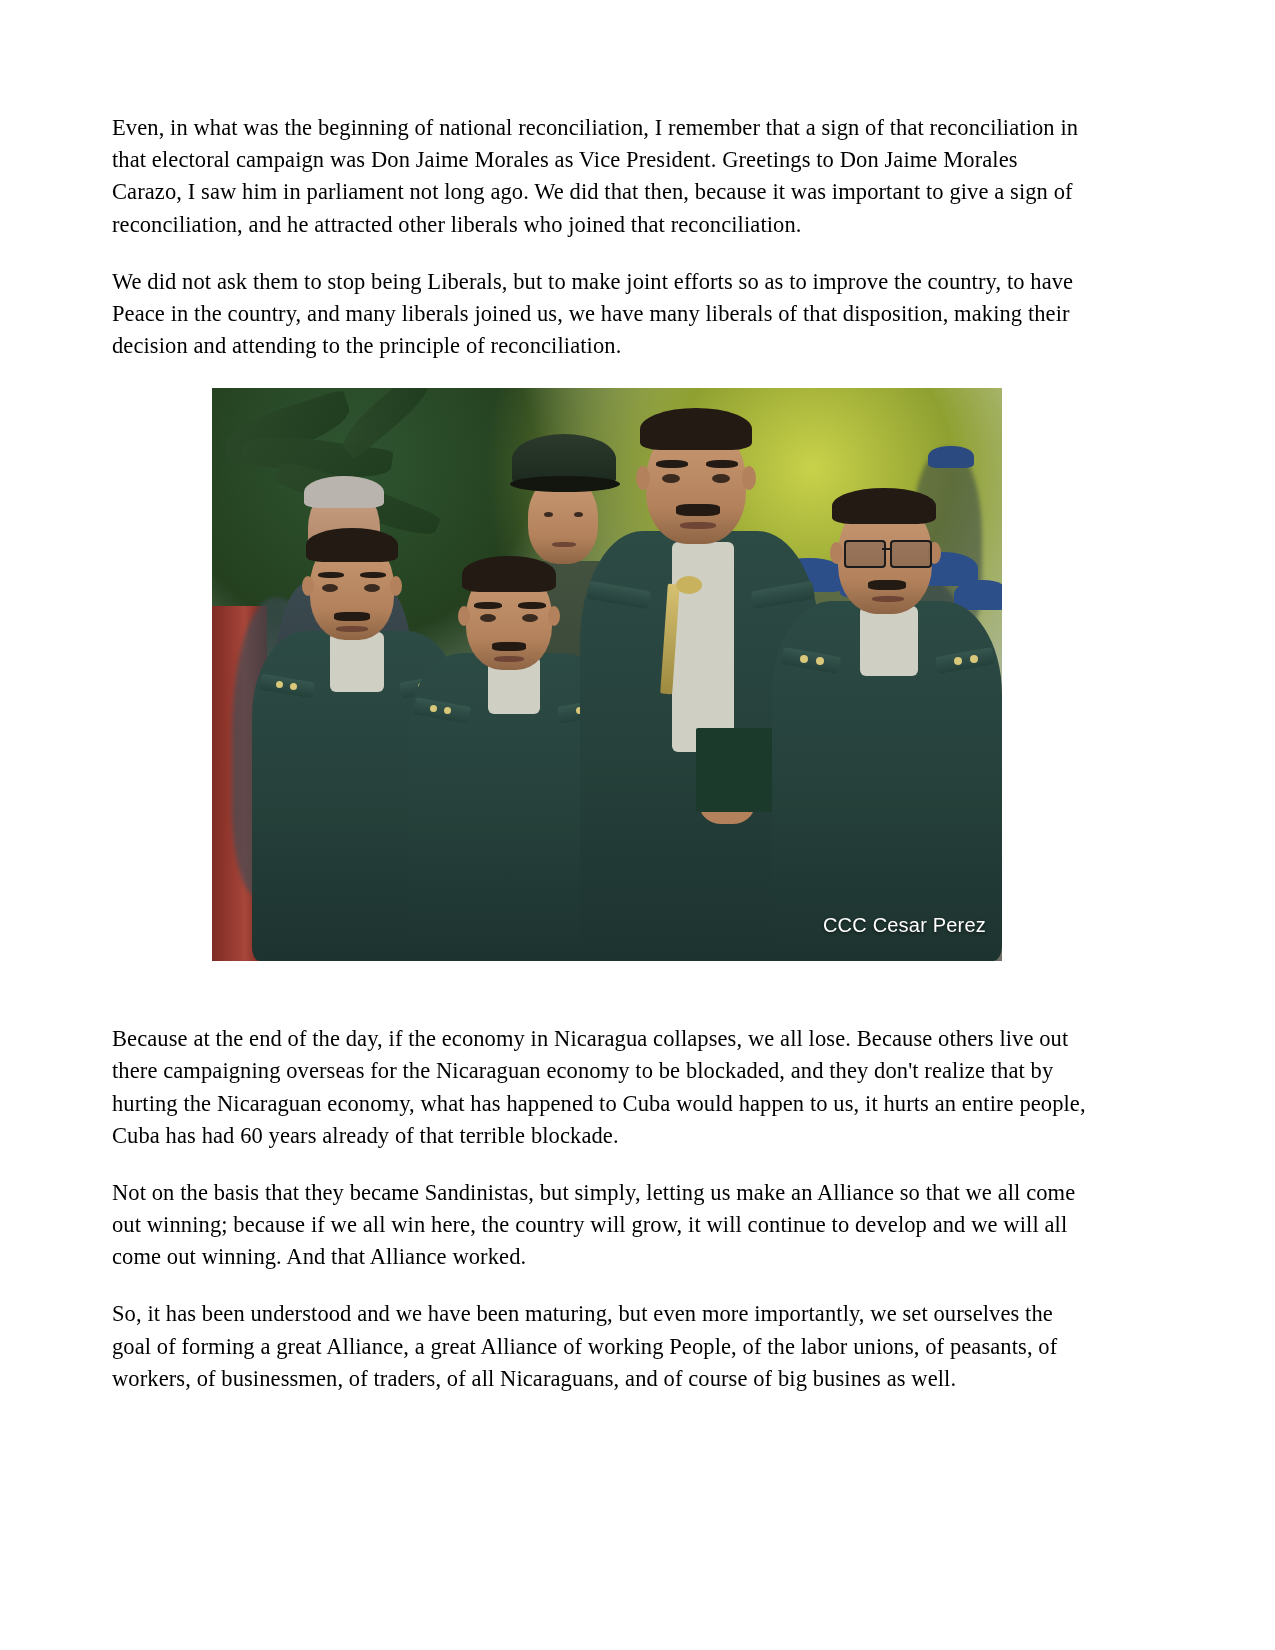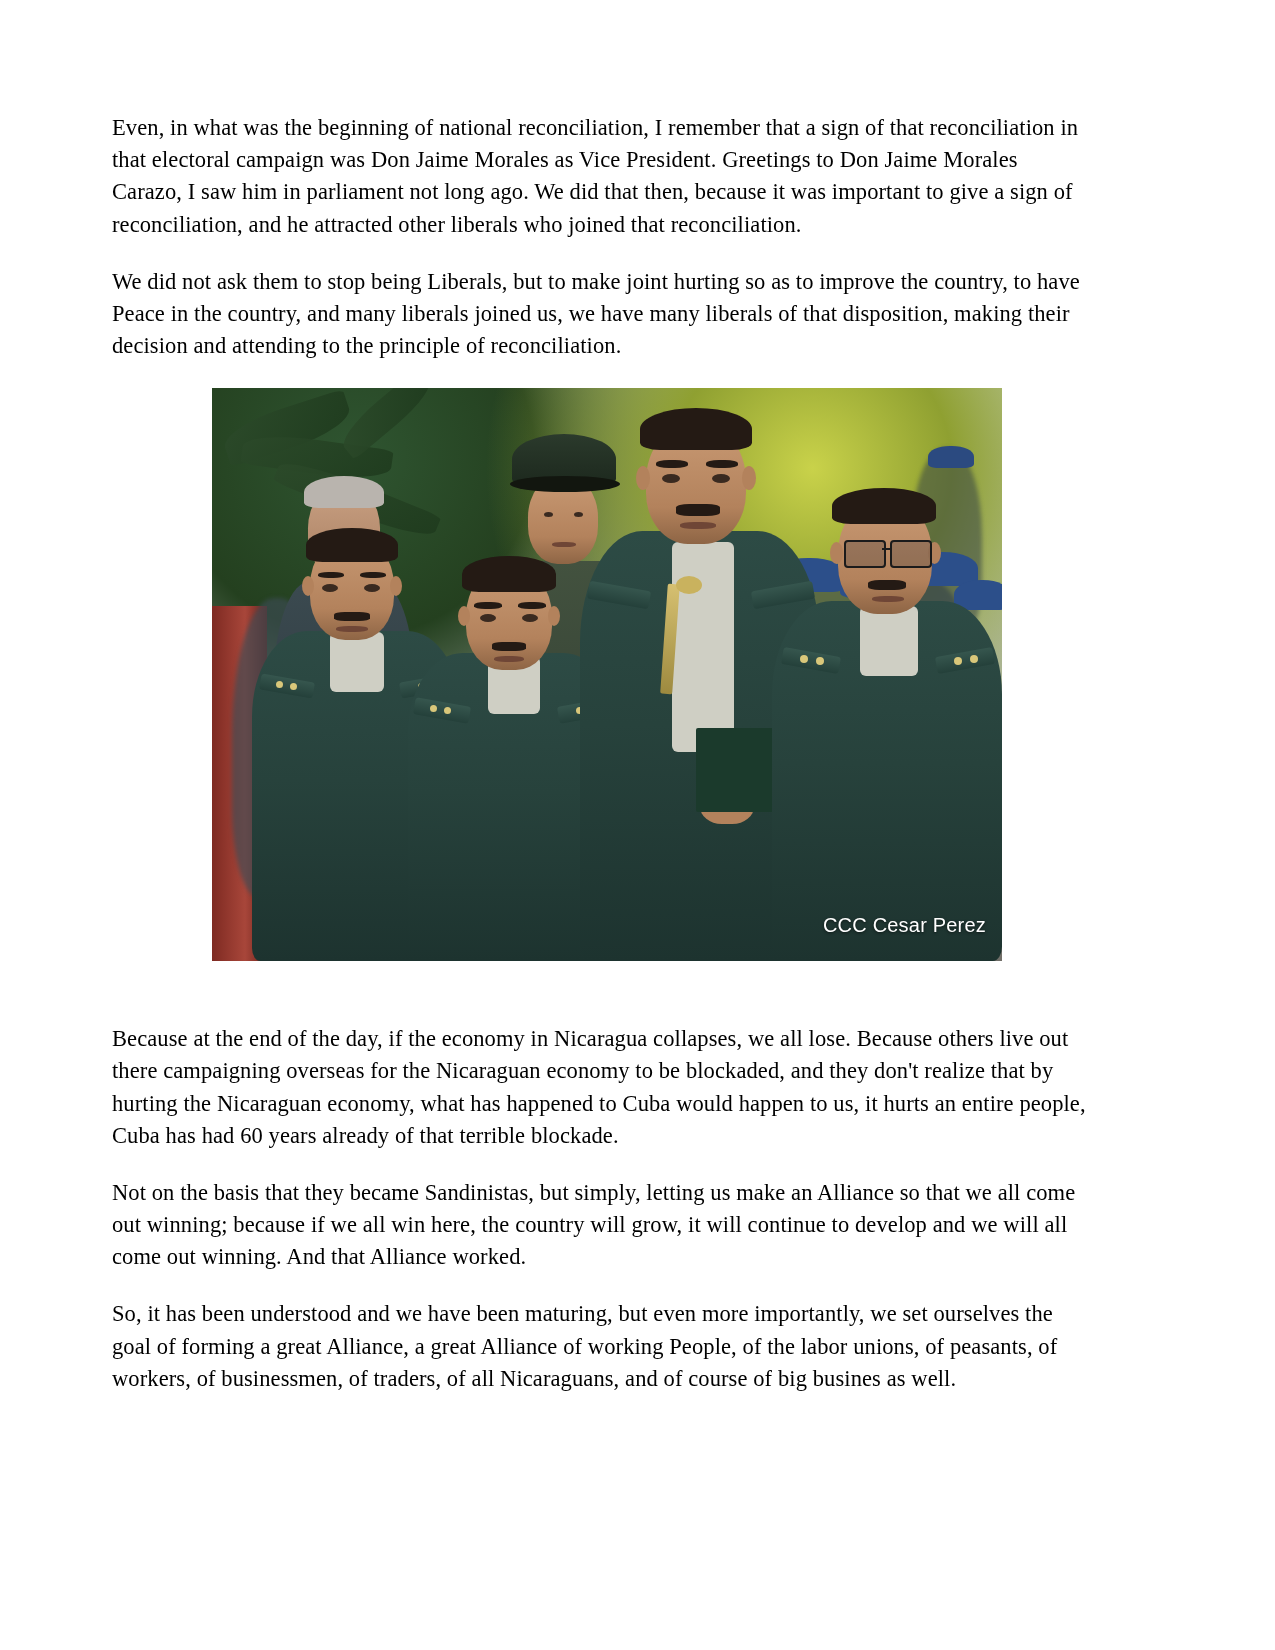--- a/index.html
+++ b/index.html
@@ -144,21 +144,21 @@
   }
   .spacer-after-figure { height: 36px; }
 </style>
 </head>
 <body>
 
 <div class="page">
   <div class="doc-body">
 
     <p class="para">Even, in what was the beginning of national reconciliation, I remember that a sign of that reconciliation in that electoral campaign was Don Jaime Morales as Vice President. Greetings to Don Jaime Morales Carazo, I saw him in parliament not long ago. We did that then, because it was important to give a sign of reconciliation, and he attracted other liberals who joined that reconciliation.</p>
-    <p class="para">We did not ask them to stop being Liberals, but to make joint hurting so as to improve the country, to have Peace in the country, and many liberals joined us, we have many liberals of that disposition, making their decision and attending to the principle of reconciliation.</p>
+    <p class="para">We did not ask them to stop being Liberals, but to make joint efforts so as to improve the country, to have Peace in the country, and many liberals joined us, we have many liberals of that disposition, making their decision and attending to the principle of reconciliation.</p>
 
     <div class="figure">
       <div class="photo">
         <div class="bg-sky"></div>
 
         <div class="palm" style="left:10px; top:20px; width:130px; height:40px; transform:rotate(-18deg);"></div>
         <div class="palm" style="left:30px; top:52px; width:150px; height:34px; transform:rotate(8deg);"></div>
         <div class="palm" style="left:60px; top:96px; width:170px; height:30px; transform:rotate(22deg);"></div>
         <div class="palm" style="left:120px; top:10px; width:110px; height:30px; transform:rotate(-40deg);"></div>
 

